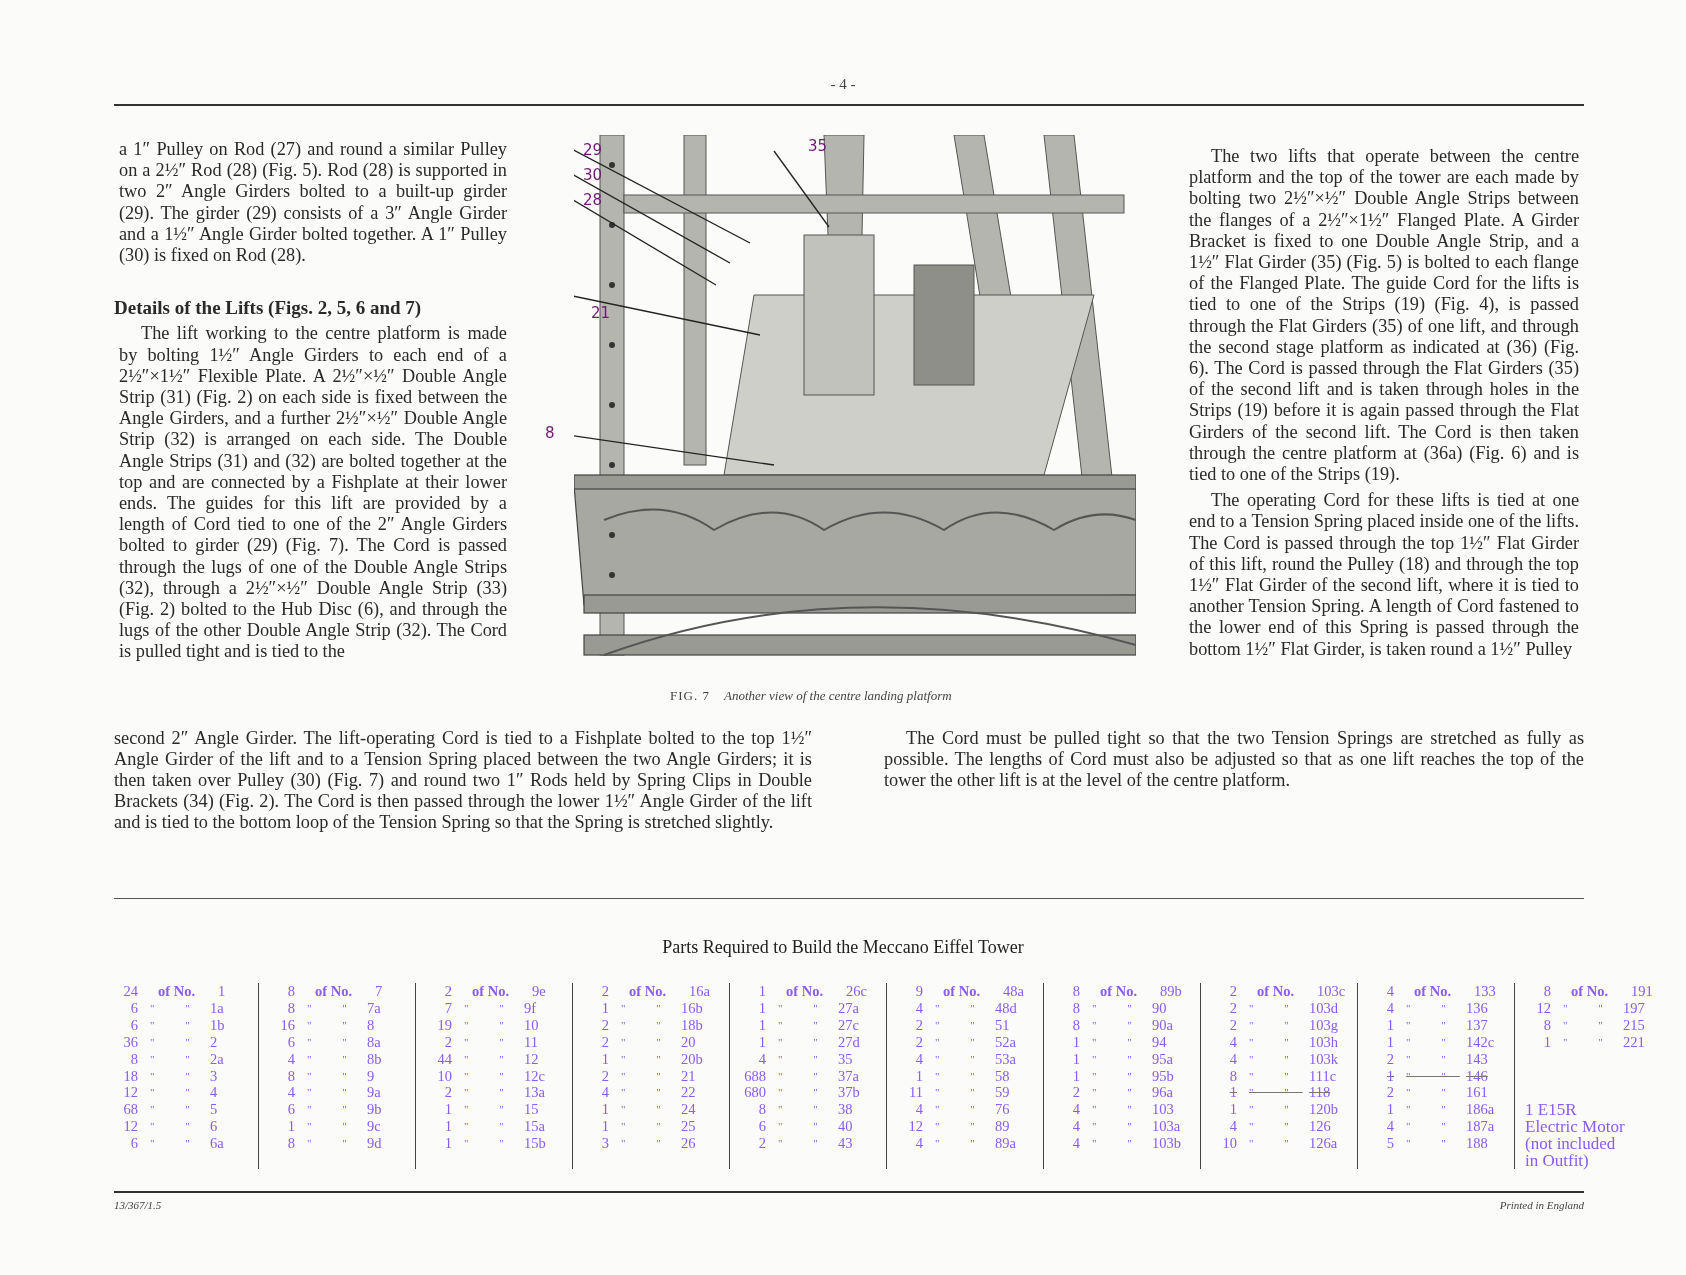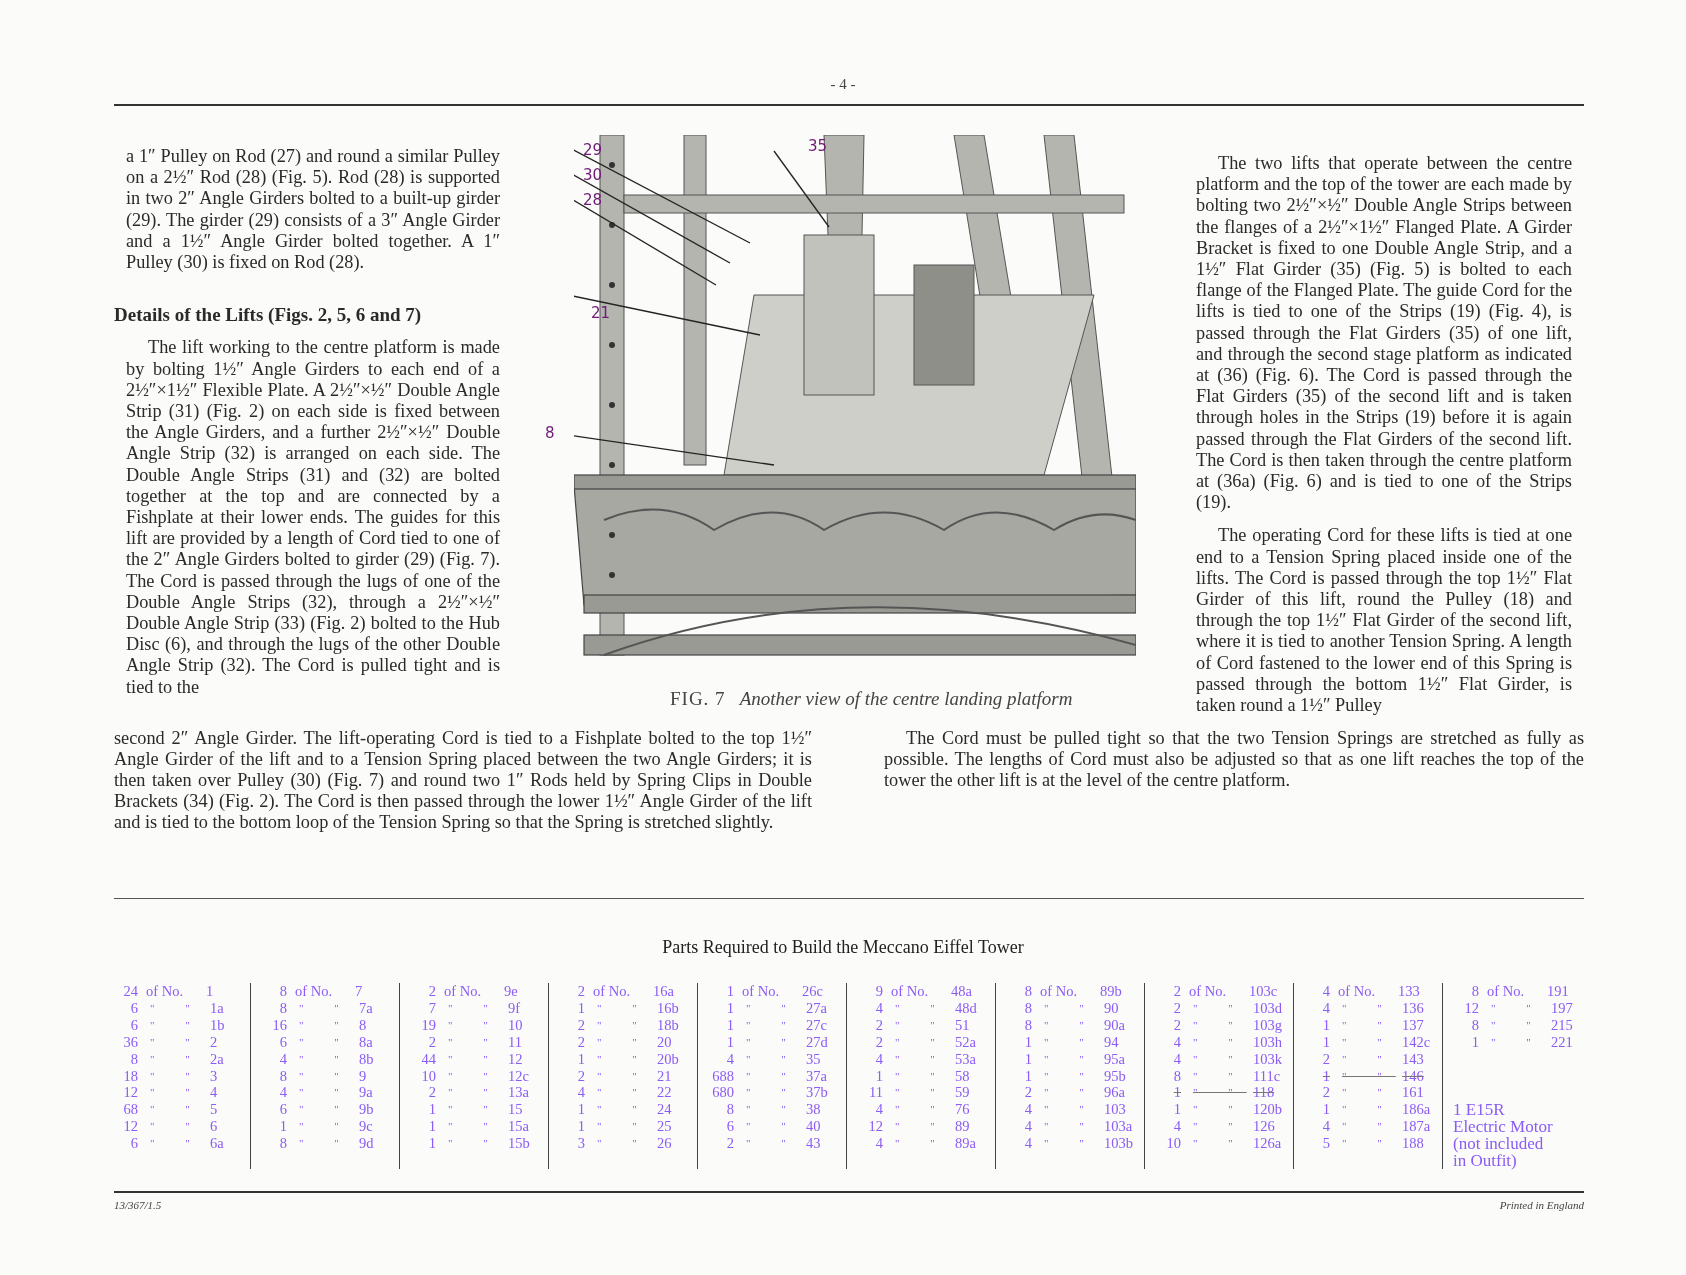--- a/index.html
+++ b/index.html
@@ -3,41 +3,41 @@
 <meta charset="utf-8">
 <style>
   html, body { margin:0; padding:0; }
   body {
     width:1686px; height:1275px; background:#fbfbf9; color:#2a2a2a;
     font-family:"Liberation Serif","DejaVu Serif",serif; position:relative; overflow:hidden;
   }
   .pagenum { position:absolute; top:76px; left:0; width:1686px; text-align:center; font-size:15px; color:#444; }
   .rule-top { position:absolute; top:104px; left:114px; width:1470px; height:2px; background:#333; }
   .col { position:absolute; font-size:18.3px; line-height:21.2px; text-align:justify; }
-  .col p { margin:12px; }
+  .col p { margin:5px; }
   .col p.ind { text-indent:22px; }
   #col-left { left:114px; top:134px; width:398px; }
   #col-right { left:1184px; top:141px; width:400px; }
   .heading { font-weight:bold; font-size:19px; margin:31px 0 3px 0 !important; text-align:left; }
   .wide { position:absolute; font-size:18.3px; line-height:21px; text-align:justify; }
   #wide-left { left:114px; top:728px; width:698px; }
   #wide-right { left:884px; top:728px; width:700px; }
   .figure { position:absolute; left:574px; top:135px; width:562px; height:534px; }
   .figure svg { width:100%; height:100%; display:block; }
   .fig-label { position:absolute; font-family:"DejaVu Sans","Liberation Sans",sans-serif; font-size:15px; color:#701a75; }
-  .caption { position:absolute; left:670px; top:688px; font-size:19px; color:#444; font-style:italic;text-align:center; }
+  .caption { position:absolute; left:670px; top:688px; font-size:13px; color:#444; font-style:italic;text-align:center; }
   .caption .fig { font-style:normal; font-variant:small-caps; letter-spacing:1px; margin-right:14px; }
   .rule-mid { position:absolute; top:898px; left:114px; width:1470px; height:1px; background:#555; }
   .parts-title { position:absolute; top:937px; left:0; width:1686px; text-align:center; font-size:18px; font-weight:normal; color:#222; }
   .parts { position:absolute; top:983px; left:112px; width:1474px; display:flex; }
   .pcol { flex:1; border-left:1.5px solid #444; padding-left:10px; font-size:14.5px; line-height:16.9px; color:#8b5cf6; }
   .pcol:first-child { border-left:none; padding-left:0; }
   .prow { display:flex; white-space:nowrap; }
   .prow .q { width:26px; text-align:right; }
-  .prow .of { width:60px; padding-left:8px; }
+  .prow .of { width:60px; padding-left:20px;font-weight:bold; }
   .prow .ditto { width:60px; padding-left:12px; letter-spacing:14px; font-size:11px; }
   .prow .n { width:40px; }
   .prow.struck { text-decoration:line-through; text-decoration-color:#777; }
   .motor { margin-top:50px; font-size:17px; line-height:17px; }
   .rule-bot { position:absolute; top:1191px; left:114px; width:1470px; height:2px; background:#333; }
   .footer-l { position:absolute; top:1199px; left:114px; font-size:11px; font-style:italic; color:#444; }
   .footer-r { position:absolute; top:1199px; right:102px; font-size:11px; font-style:italic; color:#444; }
 </style>
 </head>
 <body>

